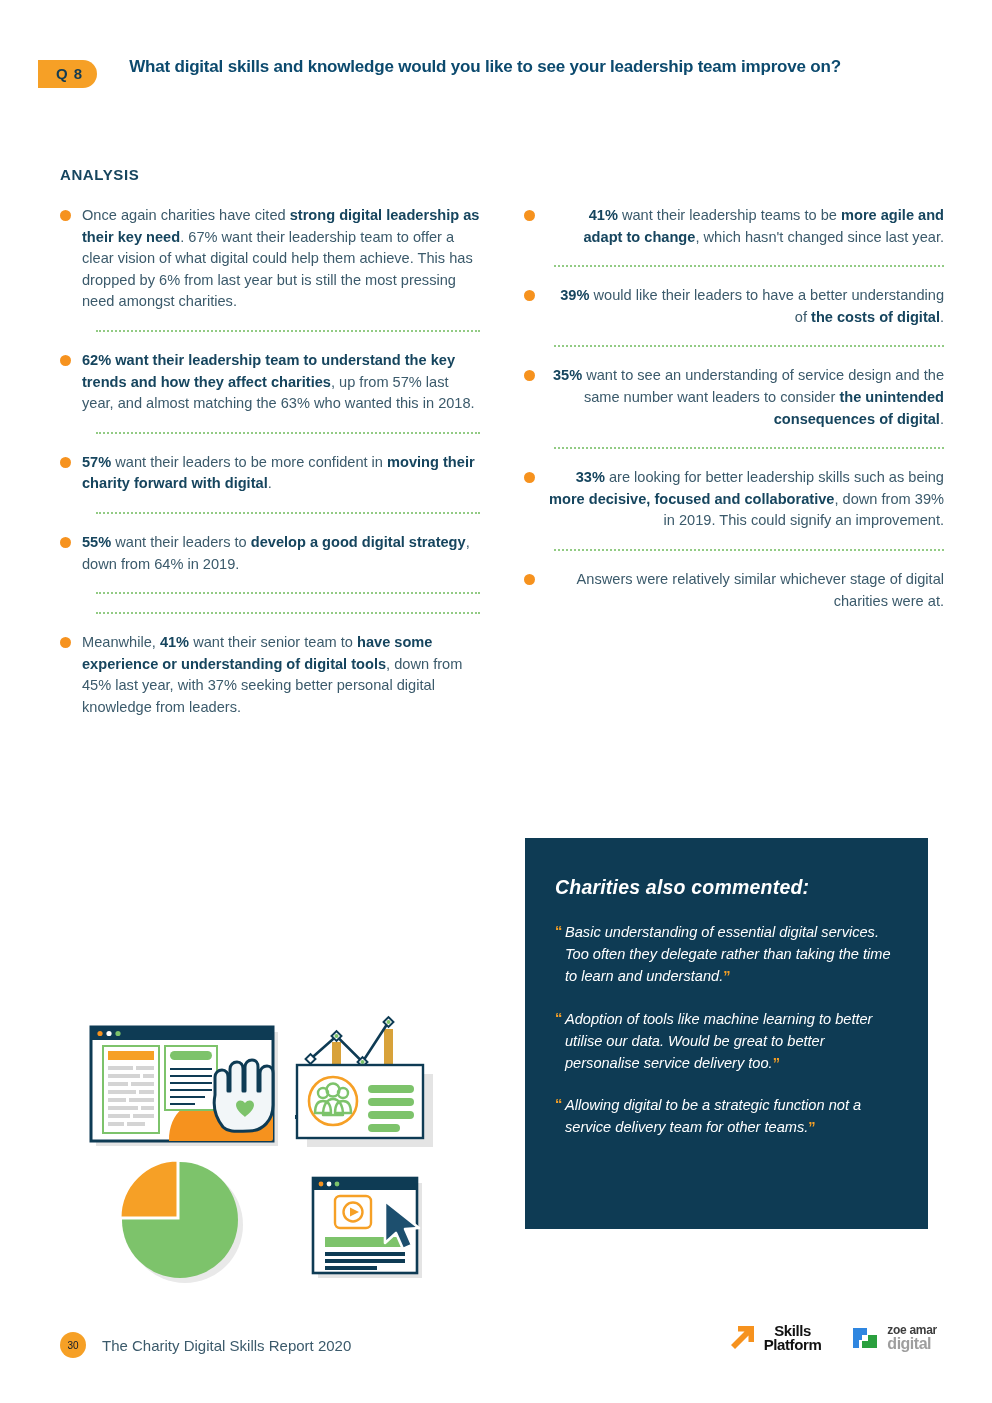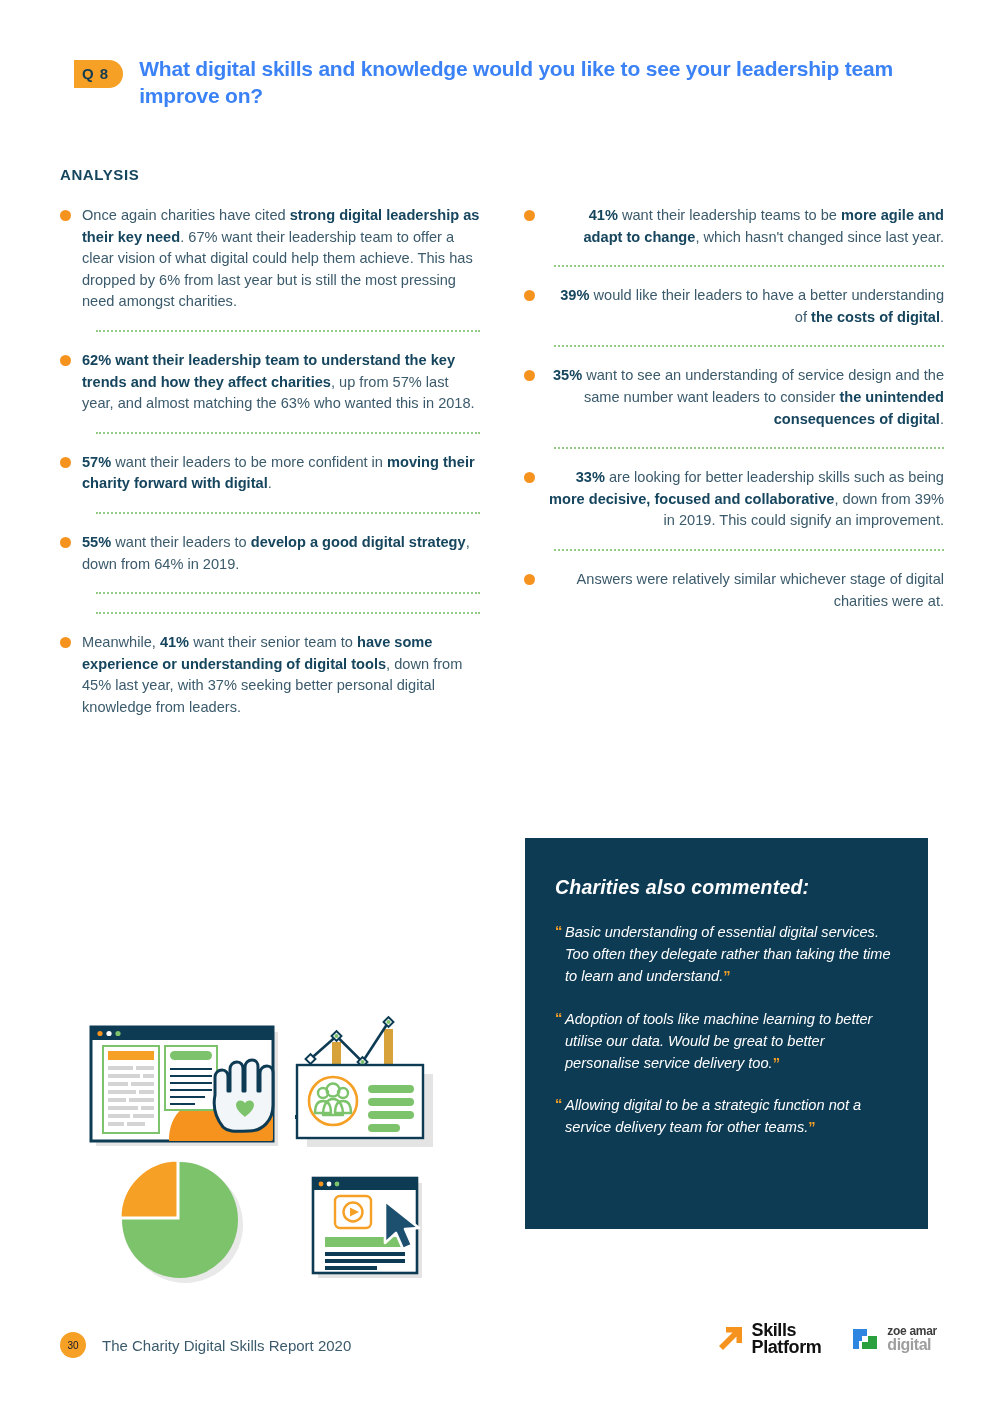--- a/index.html
+++ b/index.html
@@ -29,32 +29,31 @@
     display: flex;
     align-items: flex-start;
   }
   .q-badge {
     flex: 0 0 auto;
     background: #f6a026;
     color: #123b52;
     font-weight: 700;
     font-size: 15px;
     letter-spacing: 1px;
-    padding: 6px 14px 7px 8px;
+    padding: 6px 14px 7px 18px;
     border-radius: 0 16px 16px 0;
     margin-top: 4px;
     line-height: 1;
-    margin-left: 36px;
   }
   .q-title {
-    margin-left: 16px;
-    font-size: 21px;
+    margin-left: 32px;
+    font-size: 17px;
     line-height: 1.28;
     font-weight: 600;
-    color: #3b82f6;
+    color: #0c4a6e;
     letter-spacing: -0.2px;
     max-width: 810px;
   }
 
   
   .analysis-label {
     position: absolute;
     left: 60px;
     top: 166px;
     font-size: 15px;
@@ -177,25 +176,26 @@
   .logos {
     position: absolute;
     right: 55px;
     top: 1322px;
     display: flex;
     align-items: center;
     gap: 28px;
   }
   .logo-sp { display: flex; align-items: center; gap: 6px; }
   .logo-sp-text {
-    font-size: 18px;
+    font-size: 15px;
     font-weight: 800;
     line-height: 0.96;
     color: #111111;
     letter-spacing: -0.4px;
+    text-align: center;
   }
   .logo-za { display: flex; align-items: center; gap: 6px; }
   .logo-za-text { line-height: 0.95; }
   .logo-za-top {
     font-size: 12px;
     font-weight: 800;
     color: #3d3d3d;
     letter-spacing: -0.3px;
   }
   .logo-za-bot {

